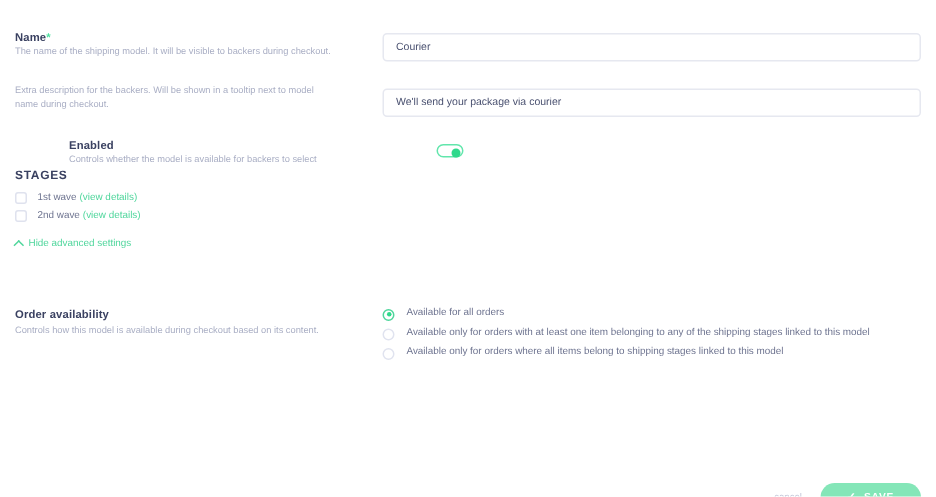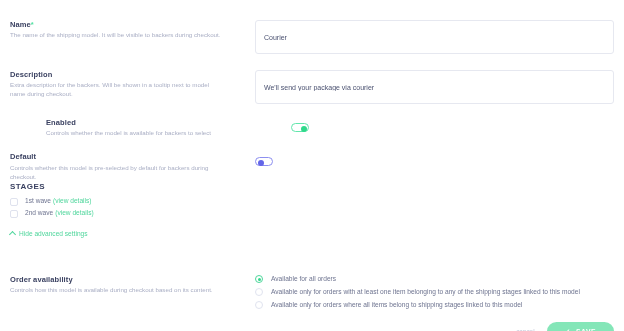--- a/index.html
+++ b/index.html
@@ -58,21 +58,21 @@
     color: #a9aec4;
     line-height: 1.45;
     margin: 0;
     max-width: 215px;
   }
 
   
   .text-input {
     box-sizing: border-box;
     width: 100%;
-    height: 34px;
+    height: 19px;
     border: 1px solid #e6e8f0;
     border-radius: 3px;
     background: #ffffff;
     font-family: "Liberation Sans", sans-serif;
     font-size: 7px;
     color: #4a5170;
     padding: 0 8px;
     outline: none;
   }
   .text-input::placeholder { color: #bcc0d2; }
@@ -249,51 +249,39 @@
       <div class="field-label"><span>Name</span><span class="req-star">*</span></div>
       <p class="field-help">The name of the shipping model. It will be visible to backers during checkout.</p>
     </div>
     <div class="control-col">
       <input class="text-input" type="text" value="Courier" placeholder="Courier" style="">
     </div>
   </div>
 
   <div class="row" style="margin-top:16px;">
     <div class="label-col">
-      <div class="field-label">Description</div>
       <p class="field-help">Extra description for the backers. Will be shown in a tooltip next to model name during checkout.</p>
     </div>
     <div class="control-col">
       <input class="text-input" type="text" value="We'll send your package via courier" placeholder="We'll send your package via courier" style="">
     </div>
   </div>
 
   <div class="row" style="margin-top:14px;margin-left:36px;">
     <div class="label-col">
       <div class="field-label">Enabled</div>
       <p class="field-help">Controls whether the model is available for backers to select</p>
     </div>
     <div class="control-col">
       <span class="toggle green">
         <span class="knob"></span>
       </span>
     </div>
   </div>
 
-  <div class="row" style="margin-top:14px;">
-    <div class="label-col">
-      <div class="field-label">Default</div>
-      <p class="field-help">Controls whether this model is pre-selected by default for backers during checkout.</p>
-    </div>
-    <div class="control-col">
-      <span class="toggle blue">
-        <span class="knob"></span>
-      </span>
-    </div>
-  </div>
 
   <div class="row" style="">
     <div class="label-col">
       <div class="stages-title">STAGES</div>
 
       <div class="stage-item">
         <span class="checkbox"></span>
         <span class="stage-text"><span>1st wave</span><span class="stage-link">(view details)</span></span>
       </div>
 

